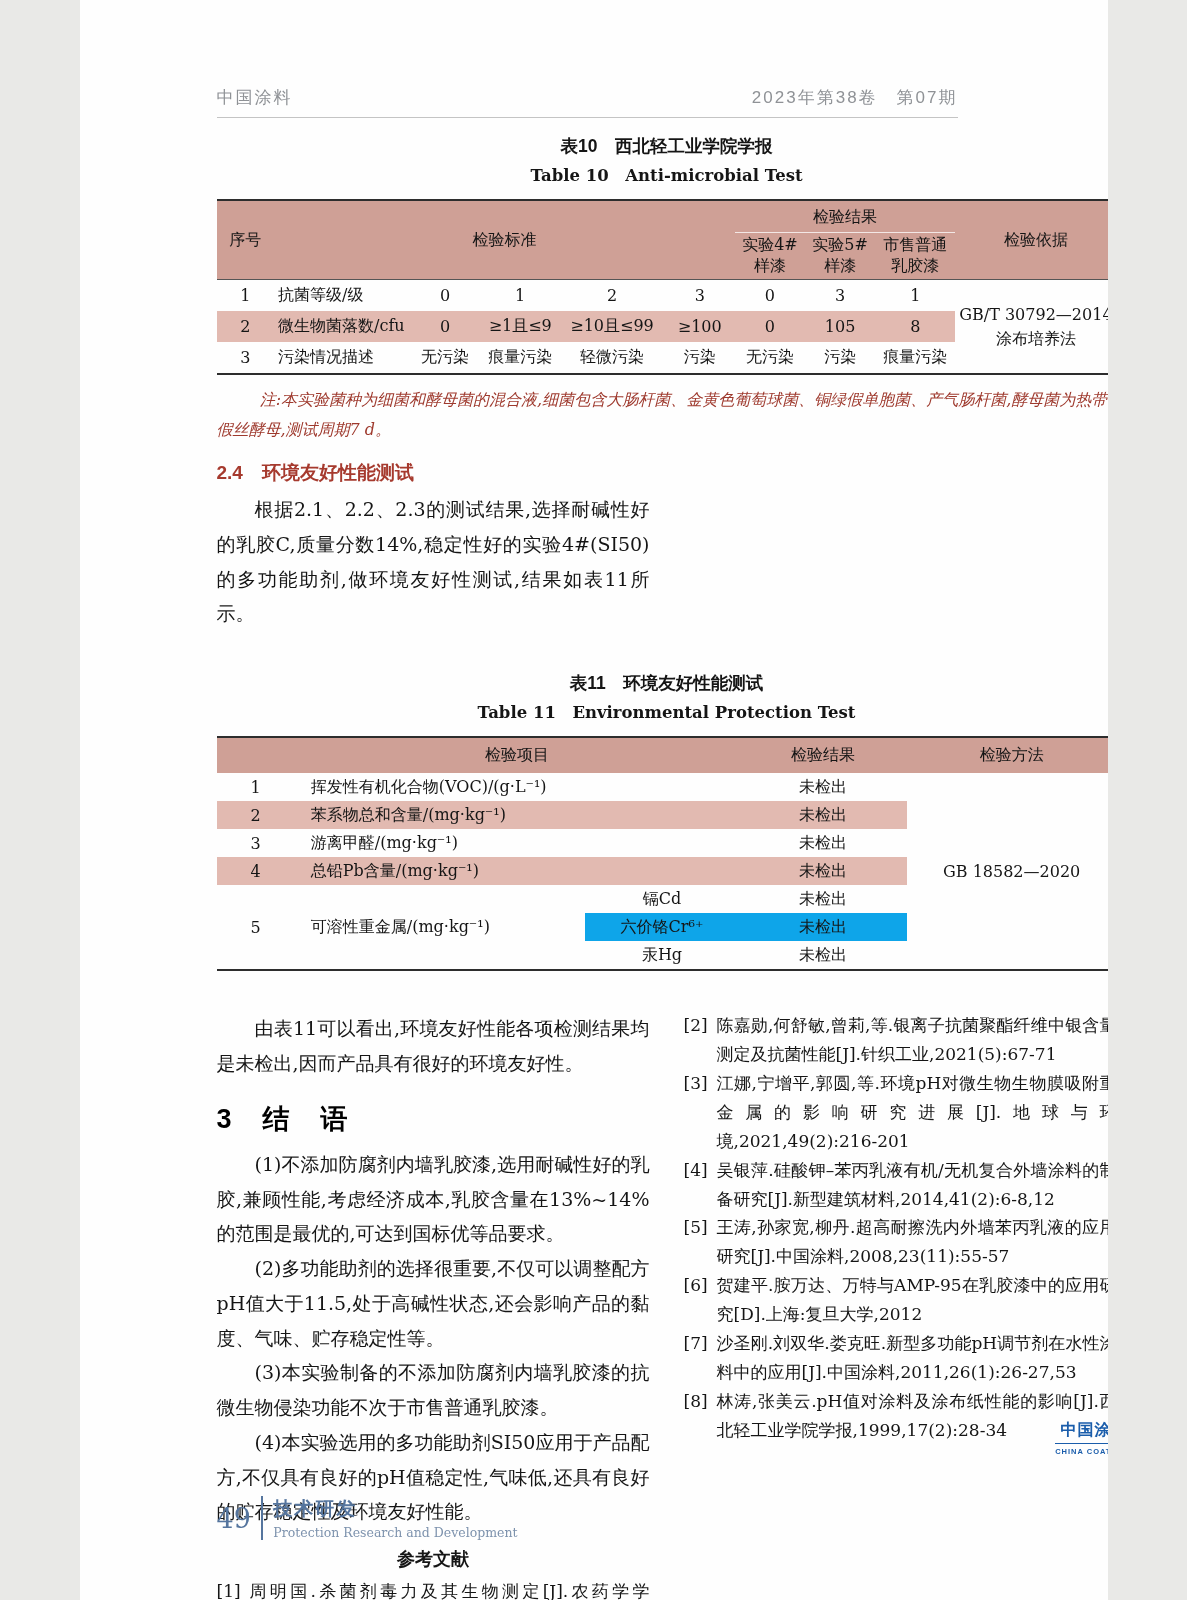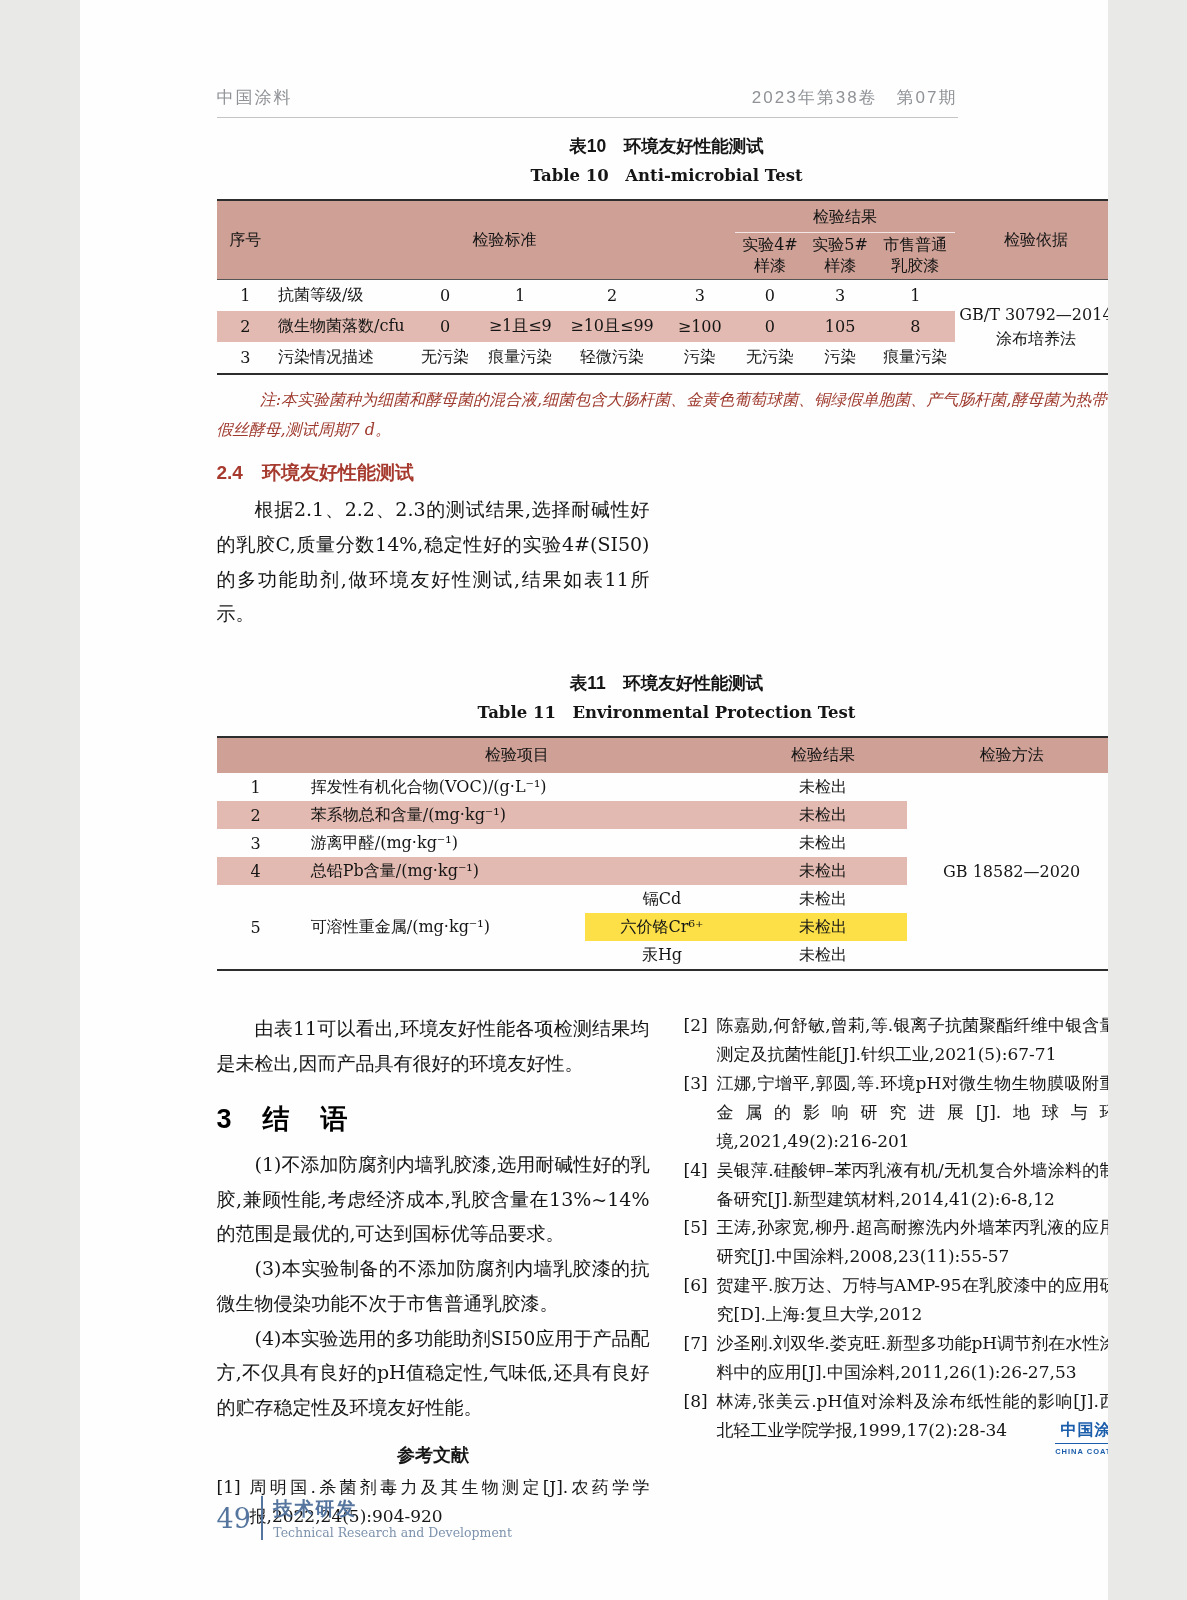--- a/index.html
+++ b/index.html
@@ -30,21 +30,21 @@
   .t10 th.result-span{border-bottom:1px solid rgba(255,255,255,.75);padding:6px 0 4px 0;}
   .t10 td{font-size:16px;text-align:center;height:31px;padding:0 2px;}
   .t10 td.lbl{text-align:left;padding-left:4px;}
   .t10 tr.stripe td{background:#e2bab1;}
   .t10 td.basis{background:#fefefe;font-size:16px;line-height:1.45;}
   .t11{margin-top:12px;border-top:2.5px solid #2d2d2d;border-bottom:2px solid #2d2d2d;}
   .t11 thead th{background:#cfa096;font-weight:normal;font-size:16px;padding:7px 0;}
   .t11 td{font-size:16px;text-align:center;height:28px;padding:0 2px;}
   .t11 td.item{text-align:left;padding-left:16px;}
   .t11 tr.stripe td.striped{background:#e2bab1;}
-  .t11 td.sub-striped{background:#fde047;text-align:center;}
+  .t11 td.sub-striped{background:#0ea5e9;text-align:center;}
   
   .note{margin-top:10px;color:#9e392d;font-size:16px;line-height:1.85;text-indent:2.7em;font-style:italic;}
   
   .cols{display:flex;gap:34px;}
   .col{width:433px;}
   p.body{margin:0;font-size:19px;line-height:1.83;text-align:justify;}
   p.body.ind{text-indent:2em;}
   .sec-head{margin:0 0 6px 0;color:#a63a2e;font-weight:bold;font-size:19px;
     font-family:"Liberation Sans",sans-serif;}
   .concl-head{margin:20px 0 10px 0;color:#000000;font-weight:bold;font-size:27px;
@@ -74,21 +74,21 @@
 
 <div class="page">
 
   <div class="running-head">
     <span>中国涂料</span>
     <span>2023年第38卷　第07期</span>
   </div>
 
   <div class="content">
 
-    <div class="tbl-title-cn">表10　环境友好性能测试</div>
+    <div class="tbl-title-cn">表10　西北轻工业学院学报</div>
     <div class="tbl-title-en">Table 10　Anti-microbial Test</div>
 
     <table class="t10">
       <colgroup>
         <col style="width:6.4%">
           <col style="width:15%">
           <col style="width:8%">
         <col style="width:8.7%">
           <col style="width:11.7%">
           <col style="width:7.8%">
@@ -213,20 +213,21 @@
           <td>未检出</td>
         </tr>
       </tbody>
     </table>
 
     <div class="cols mt40">
       <div class="col">
         <p class="body ind">由表11可以看出,环境友好性能各项检测结果均是未检出,因而产品具有很好的环境友好性。</p>
         <h2 class="concl-head">3　结　语</h2>
         <p class="body ind">(1)不添加防腐剂内墙乳胶漆,选用耐碱性好的乳胶,兼顾性能,考虑经济成本,乳胶含量在13%~14%的范围是最优的,可达到国标优等品要求。</p>
+        <p class="body ind">(2)多功能助剂的选择很重要,不仅可以调整配方pH值大于11.5,处于高碱性状态,还会影响产品的黏度、气味、贮存稳定性等。</p>
         <p class="body ind">(3)本实验制备的不添加防腐剂内墙乳胶漆的抗微生物侵染功能不次于市售普通乳胶漆。</p>
         <p class="body ind">(4)本实验选用的多功能助剂SI50应用于产品配方,不仅具有良好的pH值稳定性,气味低,还具有良好的贮存稳定性及环境友好性能。</p>
         <h4 class="refs-head">参考文献</h4>
         <div class="ref">
           <span class="num">[1]</span>
           <span class="txt">周明国.杀菌剂毒力及其生物测定[J].农药学学报,2022,24(5):904-920</span>
         </div>
       </div>
       <div class="col">
         <div class="ref">
@@ -265,17 +266,17 @@
   <div class="logo">
     <div class="cn"><span>中国涂料</span><span class="reg">®</span></div>
     <div class="en">CHINA COATINGS</div>
   </div>
 
   <div class="footer">
     <span class="pageno">49</span>
     <span class="vbar"></span>
     <span>
       <div class="sec-cn">技术研发</div>
-      <div class="sec-en">Technical Research and Development</div>
+      <div class="sec-en">Protection Research and Development</div>
     </span>
   </div>
 
 </div>
 
 </body></html>

